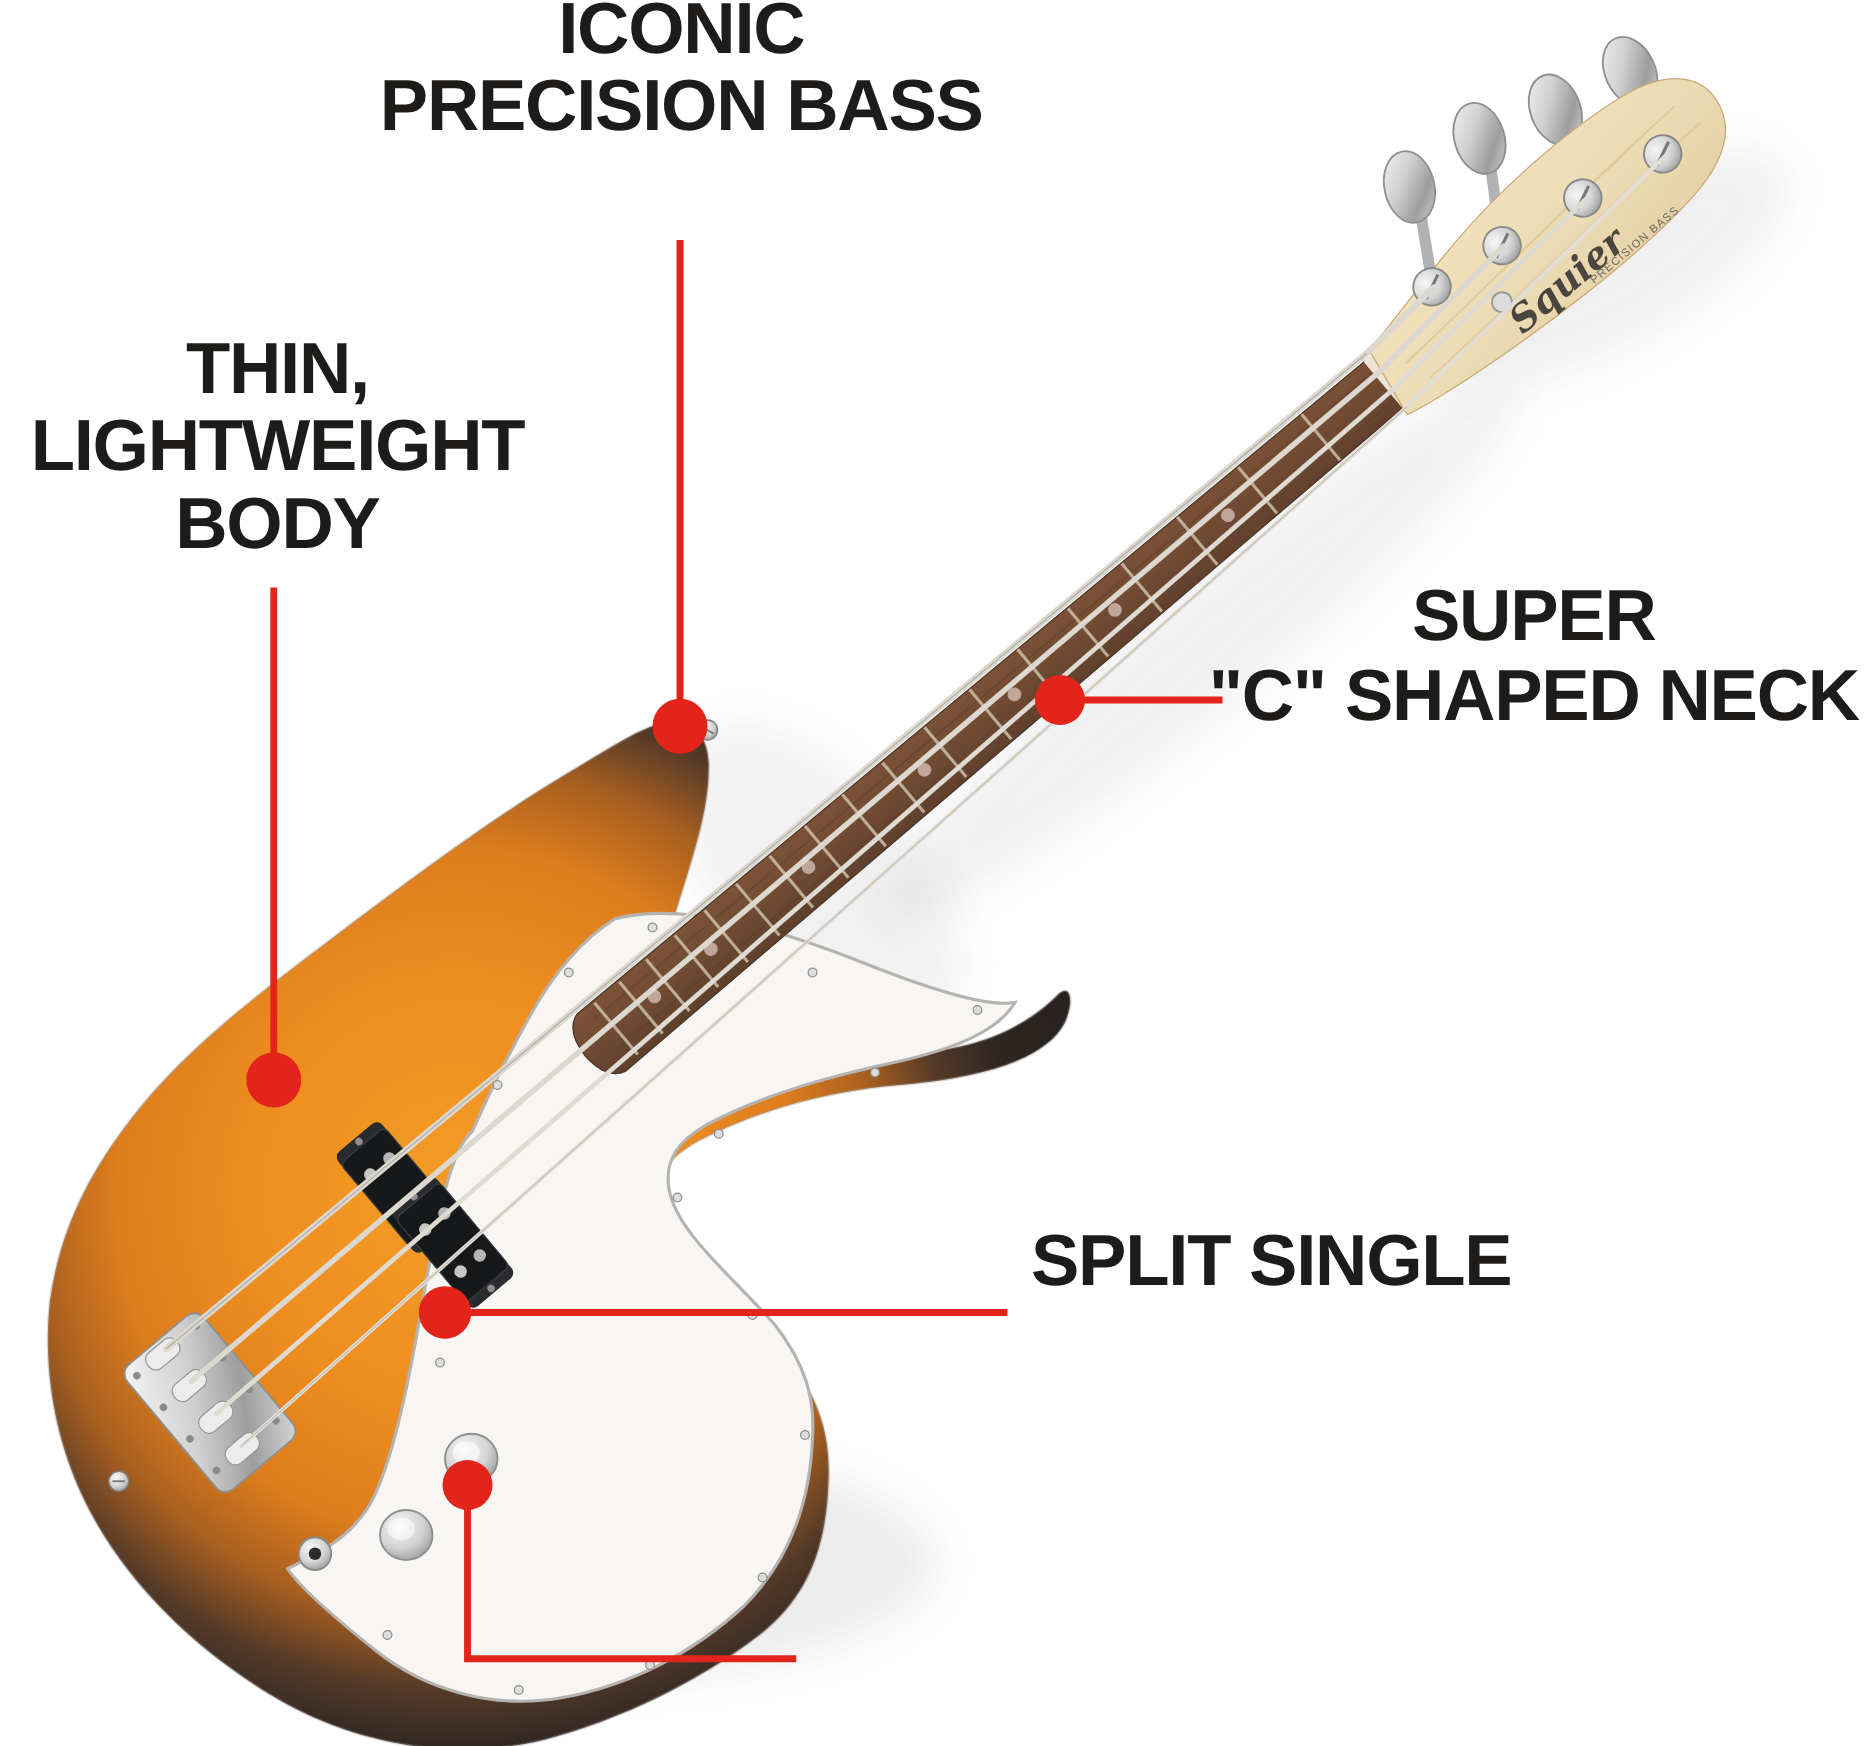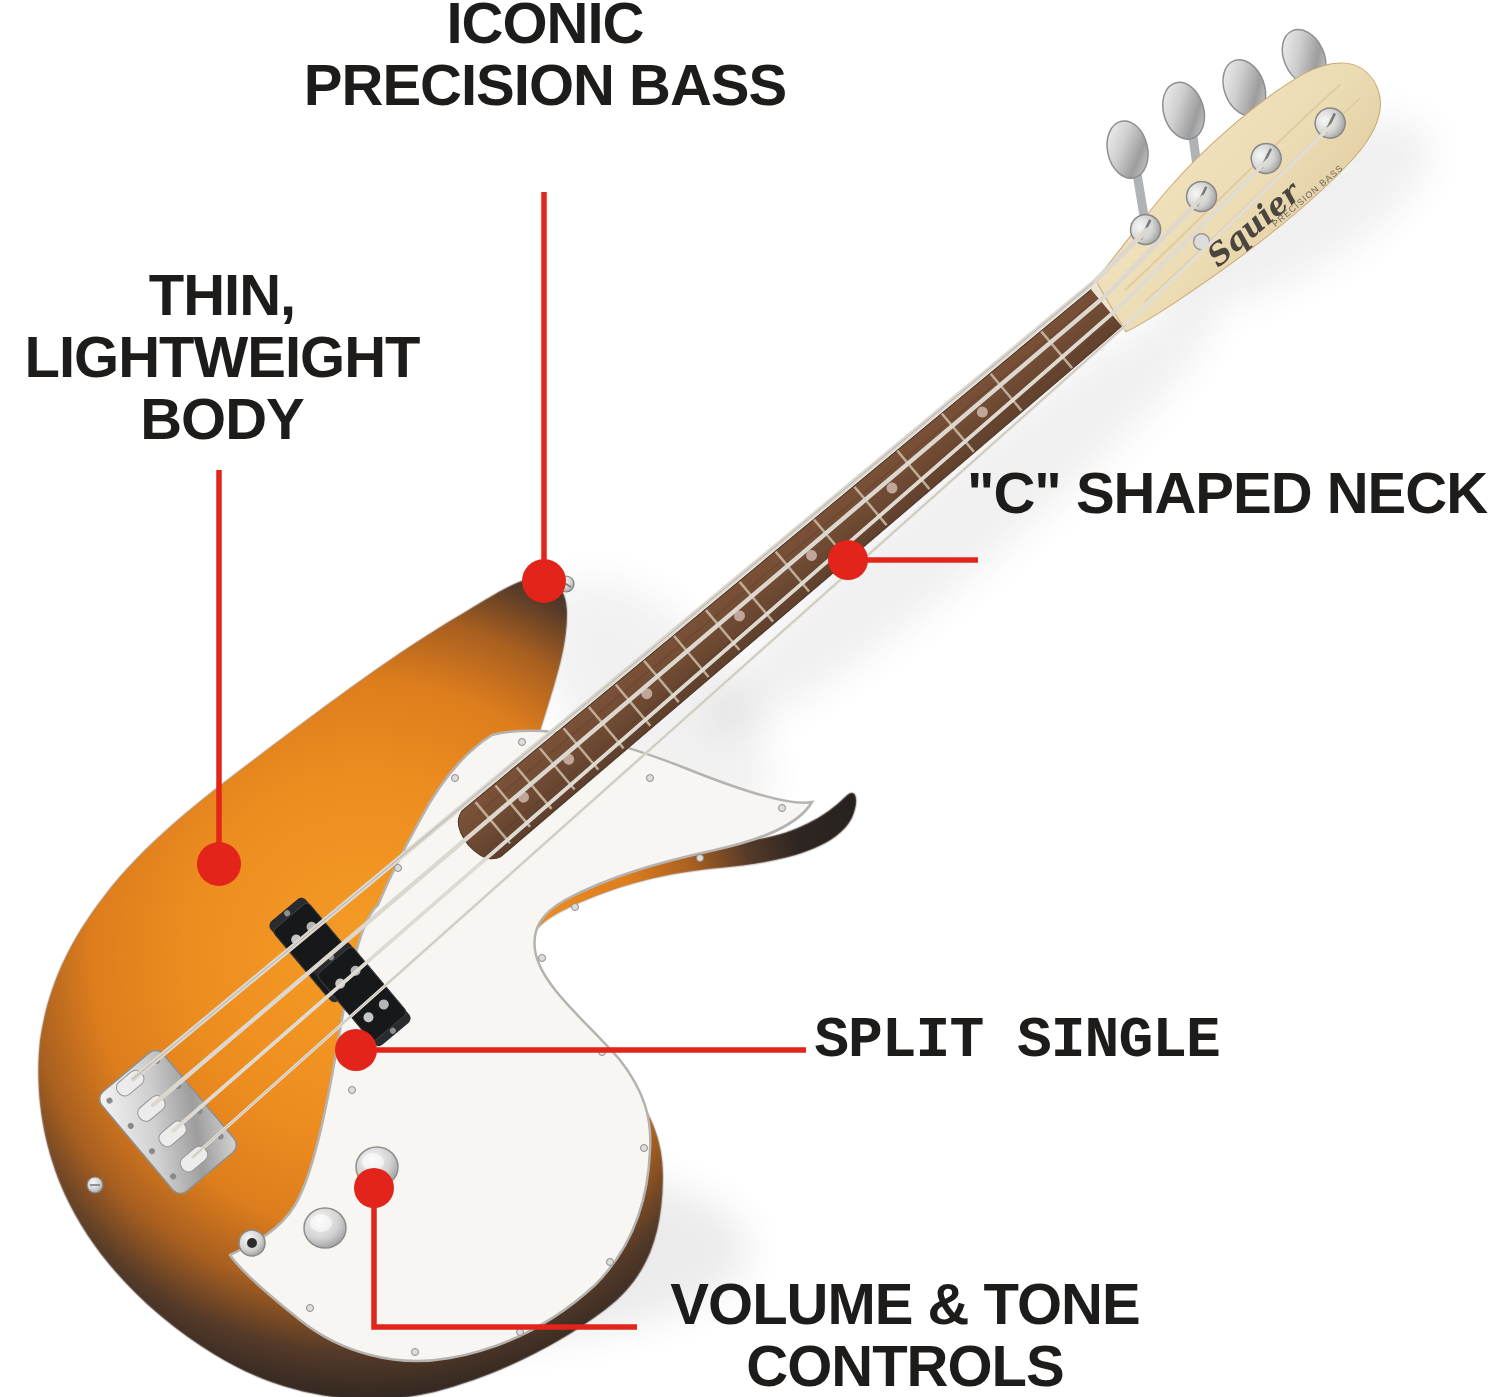--- a/index.html
+++ b/index.html
@@ -4,21 +4,21 @@
 <style>
   html,body{margin:0;padding:0;background:#ffffff;}
   #stage{position:relative;width:1500px;height:1397px;overflow:hidden;background:#ffffff;
          font-family:"Liberation Sans",sans-serif;}
   .callout{position:absolute;text-align:center;font-weight:800;color:#1d1c1a;
            letter-spacing:-1px;line-height:62px;font-size:58px;white-space:nowrap;}
   .callout span{display:block;}
   #co-body-shape{left:235px;top:-8px;width:620px;}
   #co-lightweight{left:-28px;top:264px;width:500px;}
   #co-neck{left:957px;top:461px;width:540px;line-height:64px;}
-  #co-pickup{left:787px;top:1004px;width:460px;line-height:73px;font-family:Liberation Mono, monospace;}
+  #co-pickup{left:787px;top:972px;width:460px;line-height:73px;}
   #co-controls{left:615px;top:1273px;width:580px;}
   svg{position:absolute;left:0;top:0;}
 </style>
 </head>
 <body>
 
 <div id="stage">
 
   <svg width="1500" height="1397" viewBox="0 0 1500 1397">
     <defs>
@@ -315,25 +315,22 @@
     <span>PRECISION BASS</span>
   </div>
 
   <div class="callout" id="co-lightweight">
     <span>THIN,</span>
     <span>LIGHTWEIGHT</span>
     <span>BODY</span>
   </div>
 
   <div class="callout" id="co-neck">
+    <span>SUPER</span>
     <span>"C" SHAPED NECK</span>
   </div>
 
   <div class="callout" id="co-pickup">
     <span>SPLIT SINGLE</span>
   </div>
 
-  <div class="callout" id="co-controls">
-    <span>VOLUME &amp; TONE</span>
-    <span>CONTROLS</span>
-  </div>
 
 </div>
 
 </body></html>

